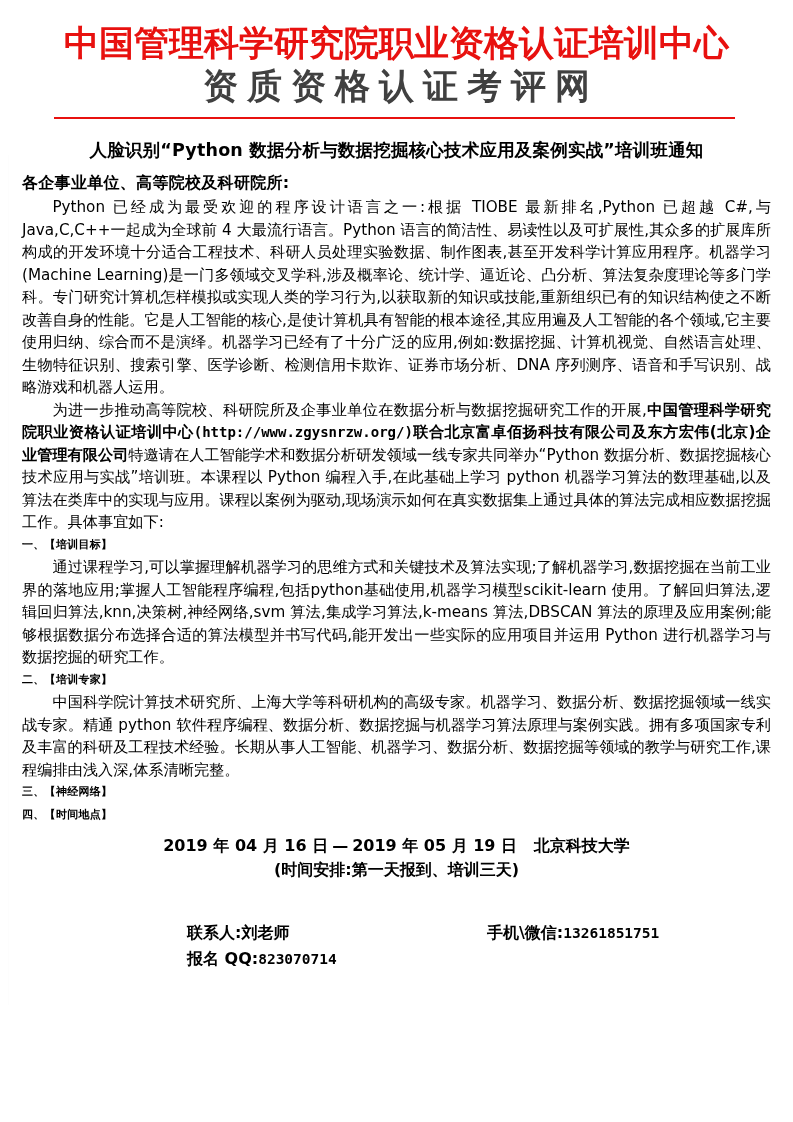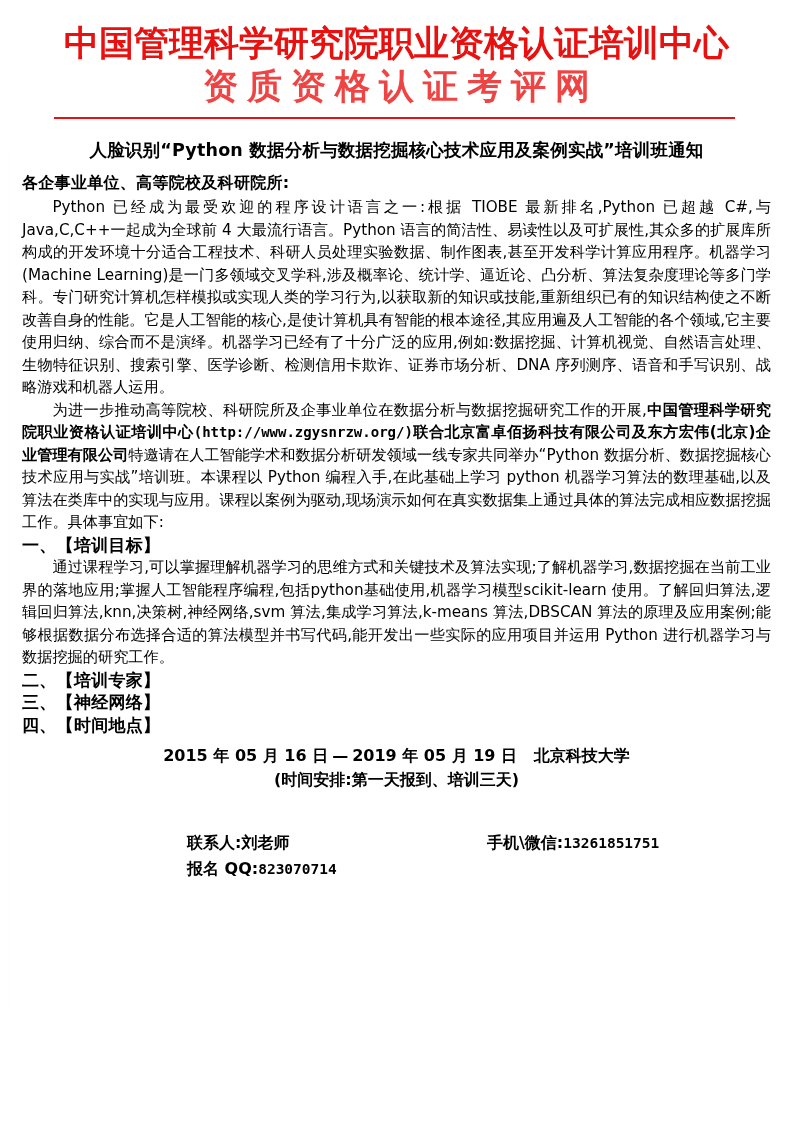--- a/index.html
+++ b/index.html
@@ -40,21 +40,21 @@
   .masthead-line1 {
     color: #e8110f;
     font-family: "DejaVu Sans", "Liberation Sans", sans-serif;
     font-weight: bold;
     font-size: 35px;
     line-height: 1.22;
     letter-spacing: 0px;
     white-space: nowrap;
   }
   .masthead-line2 {
-    color: #ef4444;
+    color: #404040;
     font-family: "DejaVu Sans", "Liberation Sans", sans-serif;
     font-weight: bold;
     font-size: 35px;
     line-height: 1.22;
     letter-spacing: 9px;
     padding-left: 9px;
     white-space: nowrap;
   }
   .masthead-rule {
     margin: 10px auto 0 auto;
@@ -89,21 +89,21 @@
   p.para {
     margin: 0;
     text-indent: 2em;
     text-align: justify;
     text-justify: inter-ideograph;
     font-size: 15.2px;
     line-height: 22.5px;
   }
   .section-heading {
     font-weight: bold;
-    font-size: 17px;
+    font-size: 11px;
     margin: 0;
     letter-spacing: 0.3px;
   }
   .bold-inline {
     font-weight: bold;
   }
   .mono {
     font-family: "DejaVu Sans Mono", "Liberation Mono", monospace;
     font-weight: bold;
     font-size: 14px;
@@ -162,28 +162,29 @@
     <p class="para">Python 已经成为最受欢迎的程序设计语言之一:根据 TIOBE 最新排名,Python 已超越 C#,与 Java,C,C++一起成为全球前 4 大最流行语言。Python 语言的简洁性、易读性以及可扩展性,其众多的扩展库所构成的开发环境十分适合工程技术、科研人员处理实验数据、制作图表,甚至开发科学计算应用程序。机器学习(Machine Learning)是一门多领域交叉学科,涉及概率论、统计学、逼近论、凸分析、算法复杂度理论等多门学科。专门研究计算机怎样模拟或实现人类的学习行为,以获取新的知识或技能,重新组织已有的知识结构使之不断改善自身的性能。它是人工智能的核心,是使计算机具有智能的根本途径,其应用遍及人工智能的各个领域,它主要使用归纳、综合而不是演绎。机器学习已经有了十分广泛的应用,例如:数据挖掘、计算机视觉、自然语言处理、生物特征识别、搜索引擎、医学诊断、检测信用卡欺诈、证券市场分析、DNA 序列测序、语音和手写识别、战略游戏和机器人运用。</p>
 
     <p class="para">
       <span>为进一步推动高等院校、科研院所及企事业单位在数据分析与数据挖掘研究工作的开展,</span><span class="bold-inline">中国管理科学研究院职业资格认证培训中心</span><span class="mono">(http://www.zgysnrzw.org/)</span><span class="bold-inline">联合北京富卓佰扬科技有限公司及东方宏伟(北京)企业管理有限公司</span><span>特邀请在人工智能学术和数据分析研发领域一线专家共同举办“Python 数据分析、数据挖掘核心技术应用与实战”培训班。本课程以 Python 编程入手,在此基础上学习 python 机器学习算法的数理基础,以及算法在类库中的实现与应用。课程以案例为驱动,现场演示如何在真实数据集上通过具体的算法完成相应数据挖掘工作。具体事宜如下:</span>
     </p>
 
     <div class="section-heading">一、【培训目标】</div>
     <p class="para">通过课程学习,可以掌握理解机器学习的思维方式和关键技术及算法实现;了解机器学习,数据挖掘在当前工业界的落地应用;掌握人工智能程序编程,包括python基础使用,机器学习模型scikit-learn 使用。了解回归算法,逻辑回归算法,knn,决策树,神经网络,svm 算法,集成学习算法,k-means 算法,DBSCAN 算法的原理及应用案例;能够根据数据分布选择合适的算法模型并书写代码,能开发出一些实际的应用项目并运用 Python 进行机器学习与数据挖掘的研究工作。</p>
 
     <div class="section-heading">二、【培训专家】</div>
+    <p class="para">中国科学院计算技术研究所、上海大学等科研机构的高级专家。机器学习、数据分析、数据挖掘领域一线实战专家。精通 python 软件程序编程、数据分析、数据挖掘与机器学习算法原理与案例实践。拥有多项国家专利及丰富的科研及工程技术经验。长期从事人工智能、机器学习、数据分析、数据挖掘等领域的教学与研究工作,课程编排由浅入深,体系清晰完整。</p>
 
     <div class="section-heading">三、【神经网络】</div>
 
     <div class="section-heading">四、【时间地点】</div>
 
     <div class="venue">
       <div class="dateline">
-        <span>2015 年 05 月 16 日</span><span class="sep">—</span><span>2019 年 05 月 19 日</span>&nbsp;&nbsp;&nbsp;<span>北京科技大学</span>
+        <span>2019 年 04 月 16 日</span><span class="sep">—</span><span>2019 年 05 月 19 日</span>&nbsp;&nbsp;&nbsp;<span>北京科技大学</span>
       </div>
       <div>(时间安排:第一天报到、培训三天)</div>
     </div>
 
     <div class="contacts">
       <div class="cell-left">
         <span>联系人:</span><span>刘老师</span>
       </div>
       <div class="cell-left">
         <span>手机\微信:</span><span class="num">13261851751</span>

